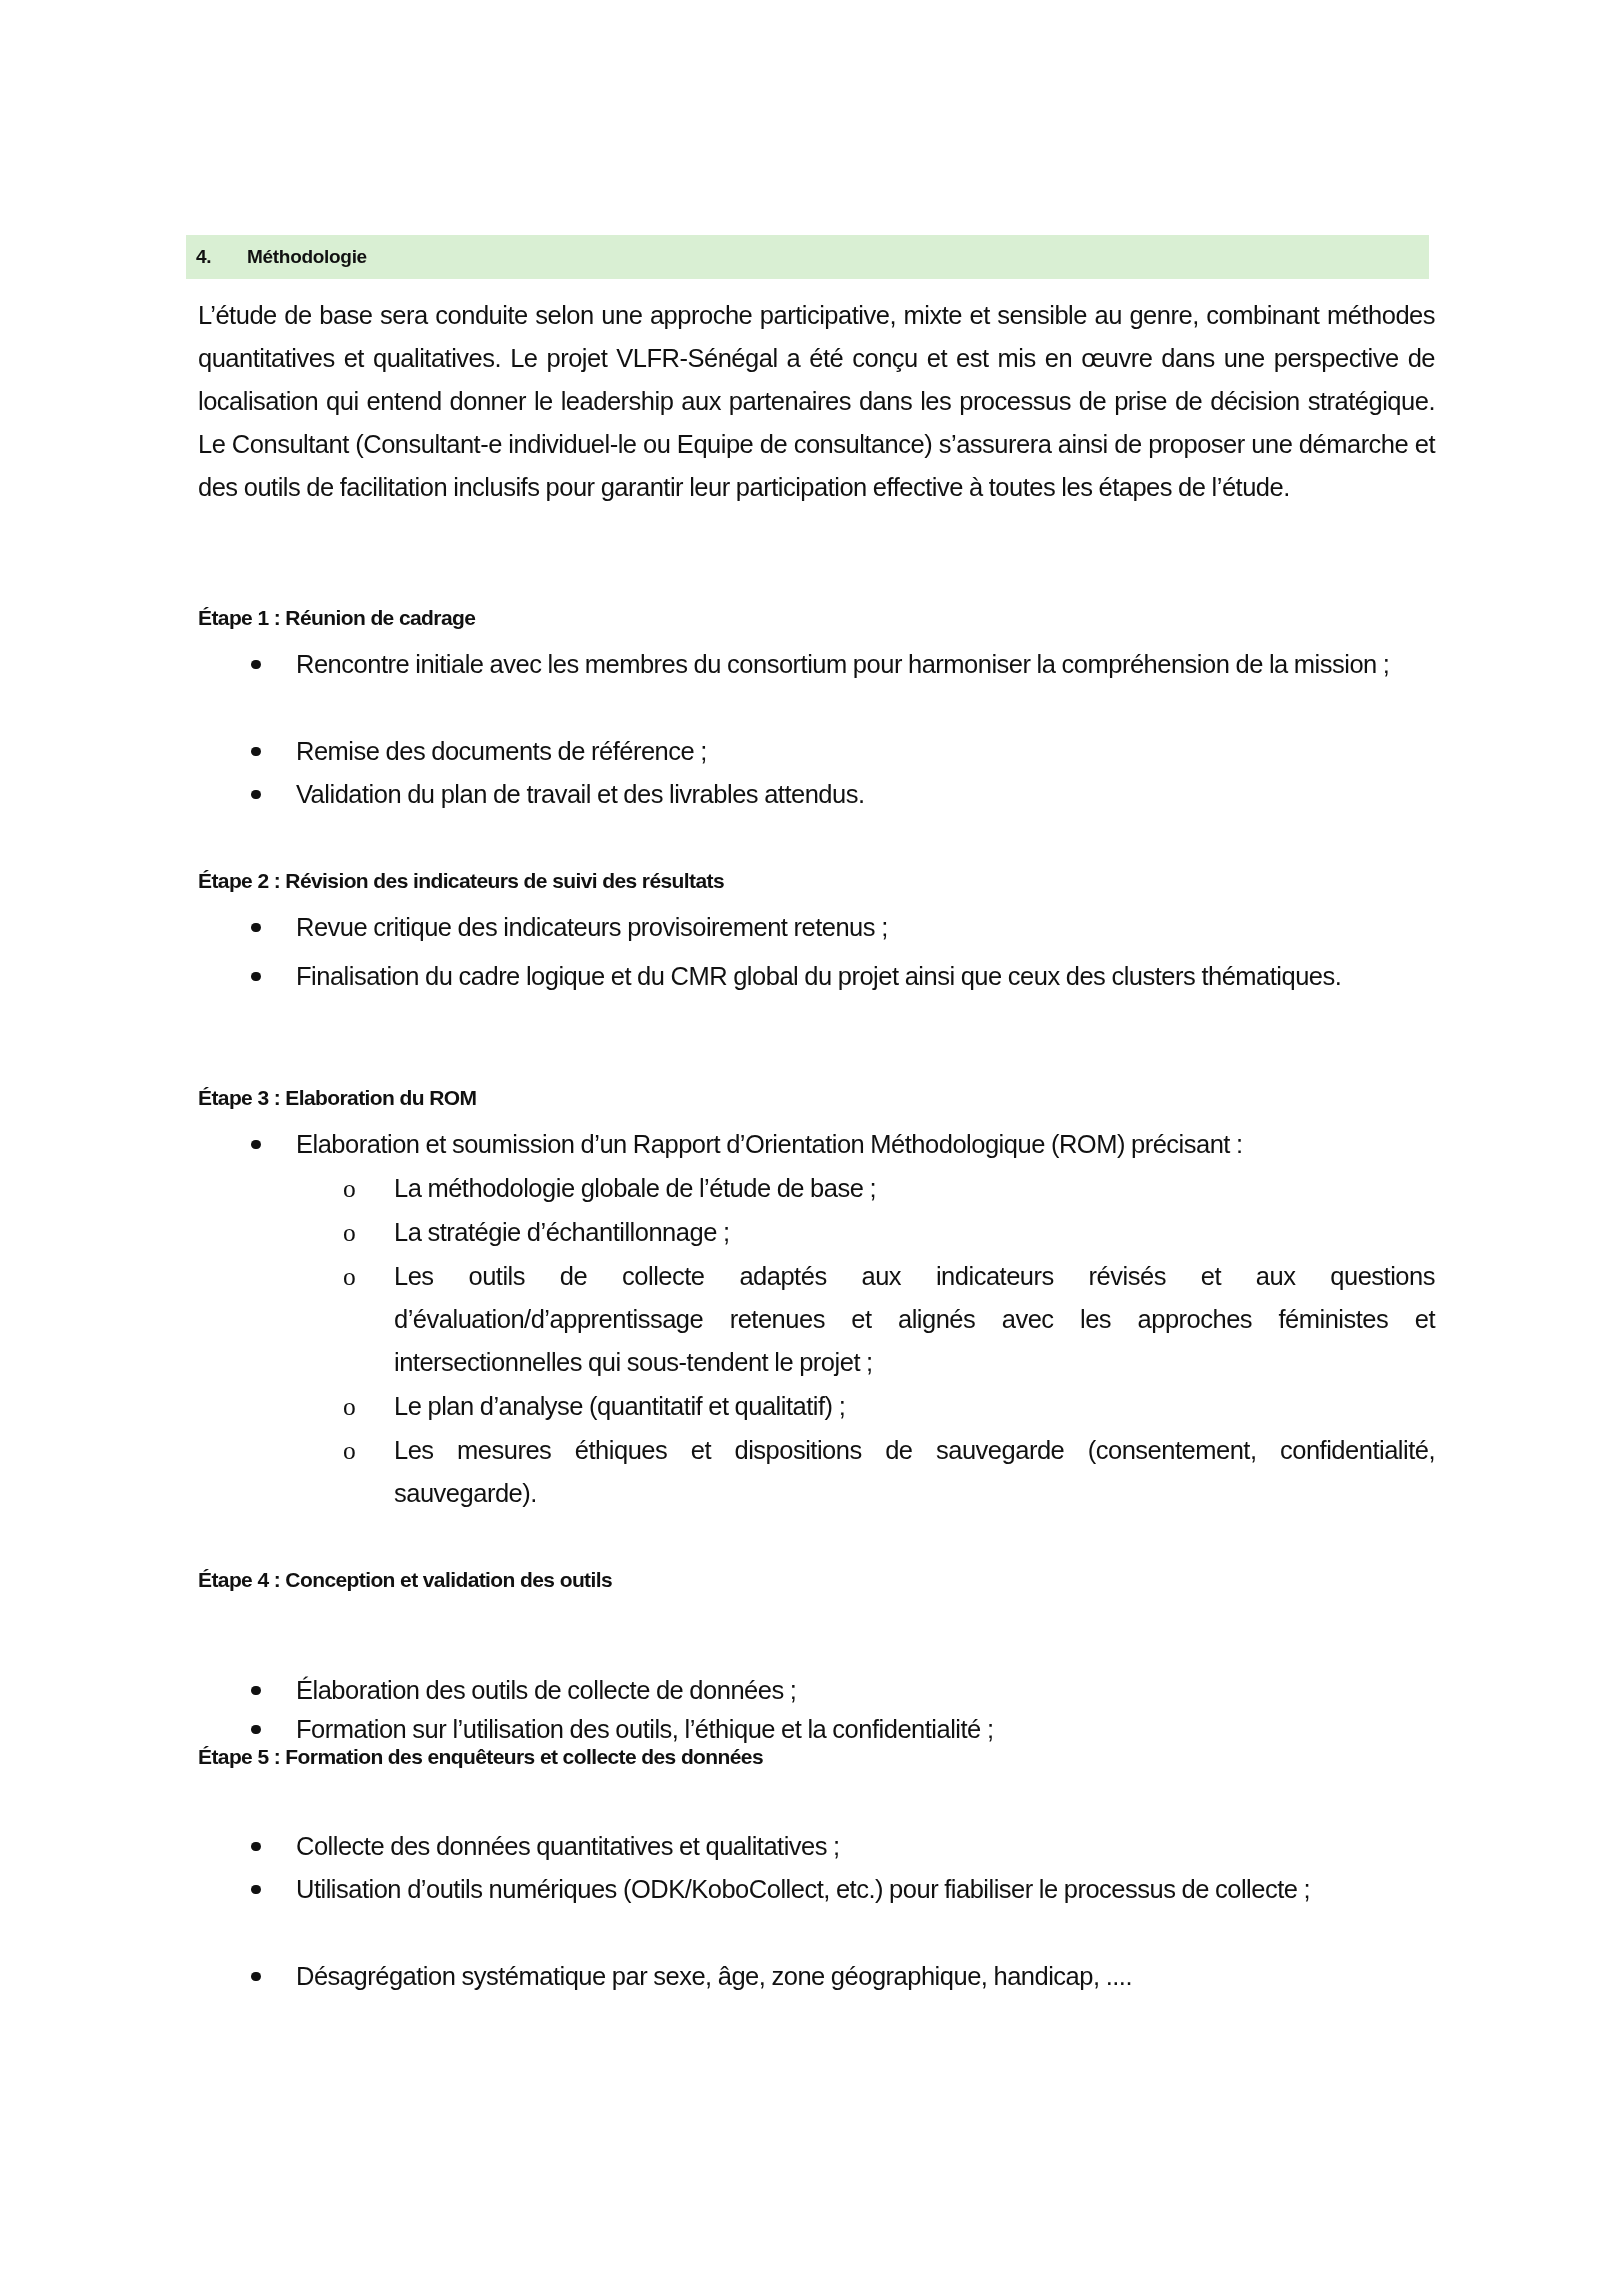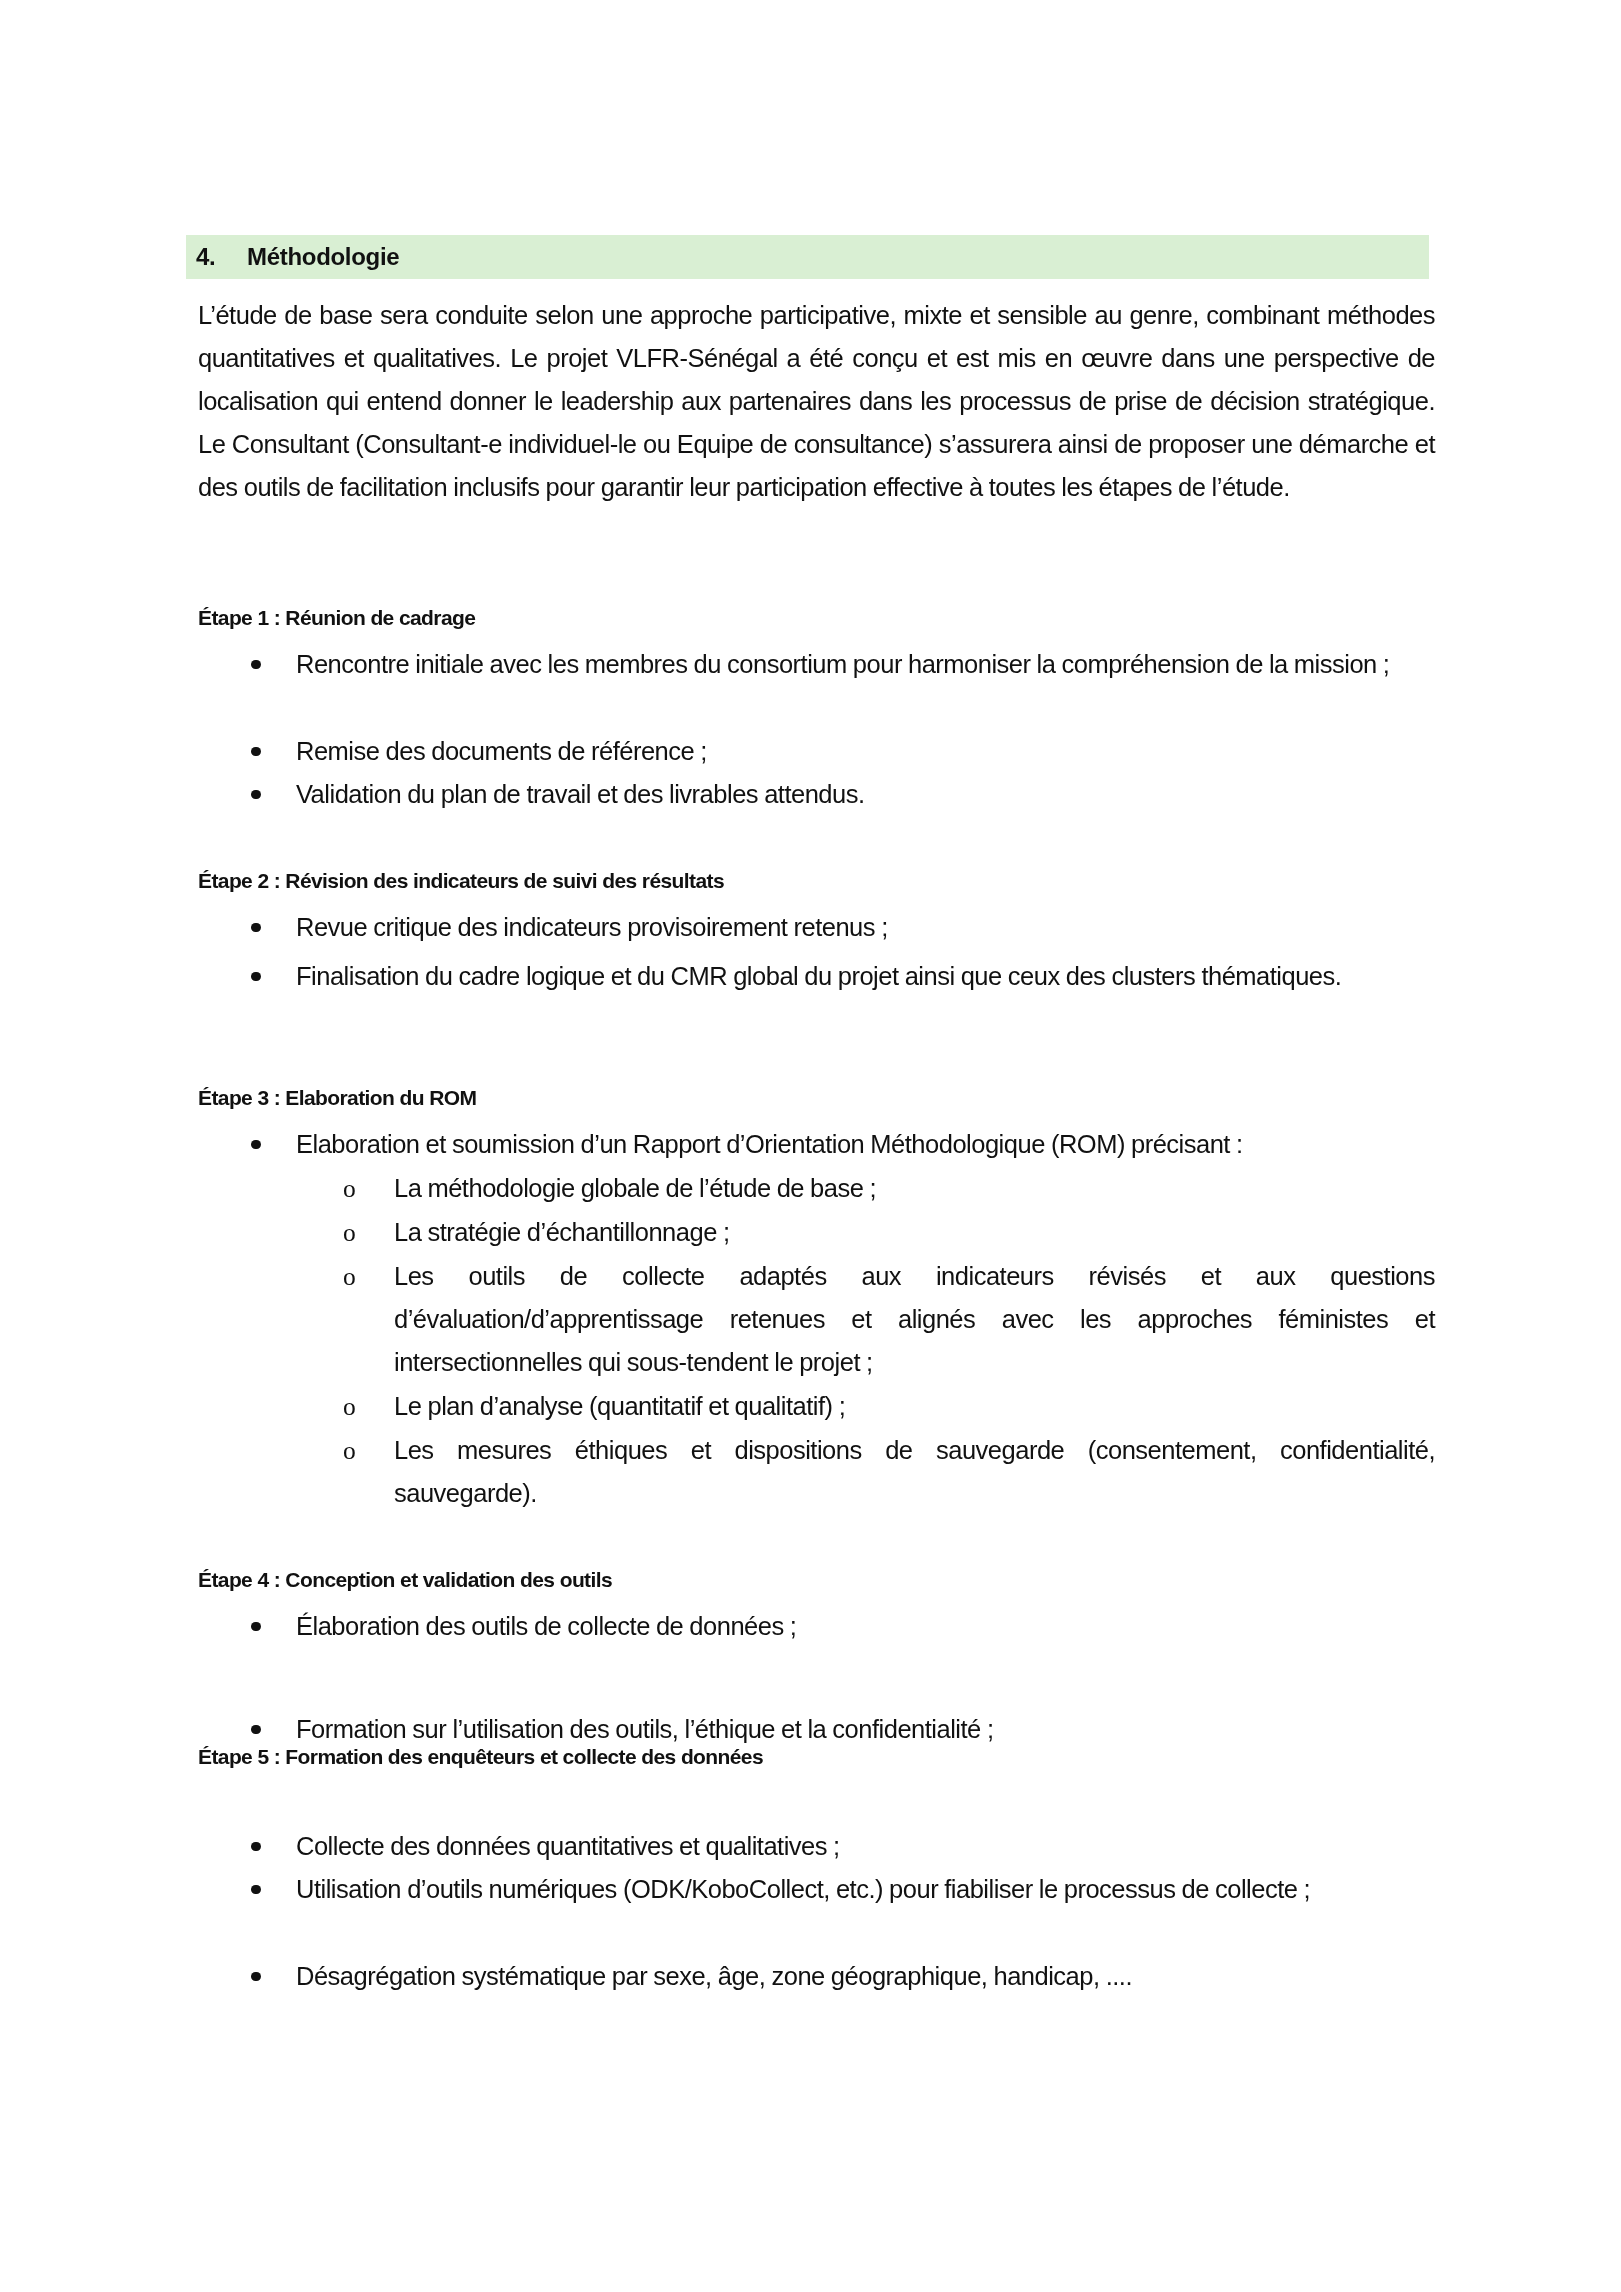--- a/index.html
+++ b/index.html
@@ -1,21 +1,21 @@
 <!DOCTYPE html>
 <html><head>
 <meta charset="utf-8">
 <style>
   html, body { margin: 0; padding: 0; background: #ffffff; }
   body { width: 1621px; height: 2293px; position: relative; overflow: hidden;
          font-family: "Liberation Sans", "DejaVu Sans", sans-serif; color: #111; }
   .page { position: absolute; left: 0; top: 0; width: 1621px; height: 2293px; background: #fff; }
   .section-bar { position: absolute; left: 186px; top: 235px; width: 1243px; height: 44px;
                  background: #d9efd3; }
-  .section-title { position: absolute; left: 196px; top: 239px; font-size: 24px; font-weight: bold;
+  .section-title { position: absolute; left: 196px; top: 239px; font-size: 19px; font-weight: bold;
                    line-height: 35px; letter-spacing: -0.3px; white-space: nowrap; }
   .section-title .num { display: inline-block; width: 51px; }
   .text { position: absolute; left: 198px; width: 1237px; font-size: 25.5px; line-height: 43px;
           text-align: justify; letter-spacing: -0.5px; word-spacing: -0.5px; }
   .step-title { position: absolute; left: 198px; font-size: 21px; font-weight: bold; line-height: 39px;
                 letter-spacing: -0.6px; white-space: nowrap; }
   .bullet-row { position: absolute; left: 245px; width: 1190px; }
   .bullet-dot { position: absolute; left: 5.9px; top: 16.7px; width: 9.8px; height: 9.8px; border-radius: 50%;
                 background: #111; }
   .bullet-text { margin-left: 51px; font-size: 25.5px; line-height: 43px; text-align: justify;
@@ -82,21 +82,21 @@
   <div class="sub-row" style="top:1385px;">
     <span class="sub-glyph">o</span>
     <div class="sub-text">Le plan d’analyse (quantitatif et qualitatif) ;</div>
   </div>
   <div class="sub-row" style="top:1429px;">
     <span class="sub-glyph">o</span>
     <div class="sub-text">Les mesures éthiques et dispositions de sauvegarde (consentement, confidentialité, sauvegarde).</div>
   </div>
 
   <div class="step-title" style="top:1560px;">Étape 4 : Conception et validation des outils</div>
-  <div class="bullet-row" style="top:1605px;">
+  <div class="bullet-row" style="top:1669px;">
     <span class="bullet-dot"></span>
     <div class="bullet-text">Élaboration des outils de collecte de données ;</div>
   </div>
 
   <div class="step-title" style="top:1737px;">Étape 5 : Formation des enquêteurs et collecte des données</div>
   <div class="bullet-row" style="top:1708px;">
     <span class="bullet-dot"></span>
     <div class="bullet-text">Formation sur l’utilisation des outils, l’éthique et la confidentialité ;</div>
   </div>
   <div class="bullet-row" style="top:1825px;">

